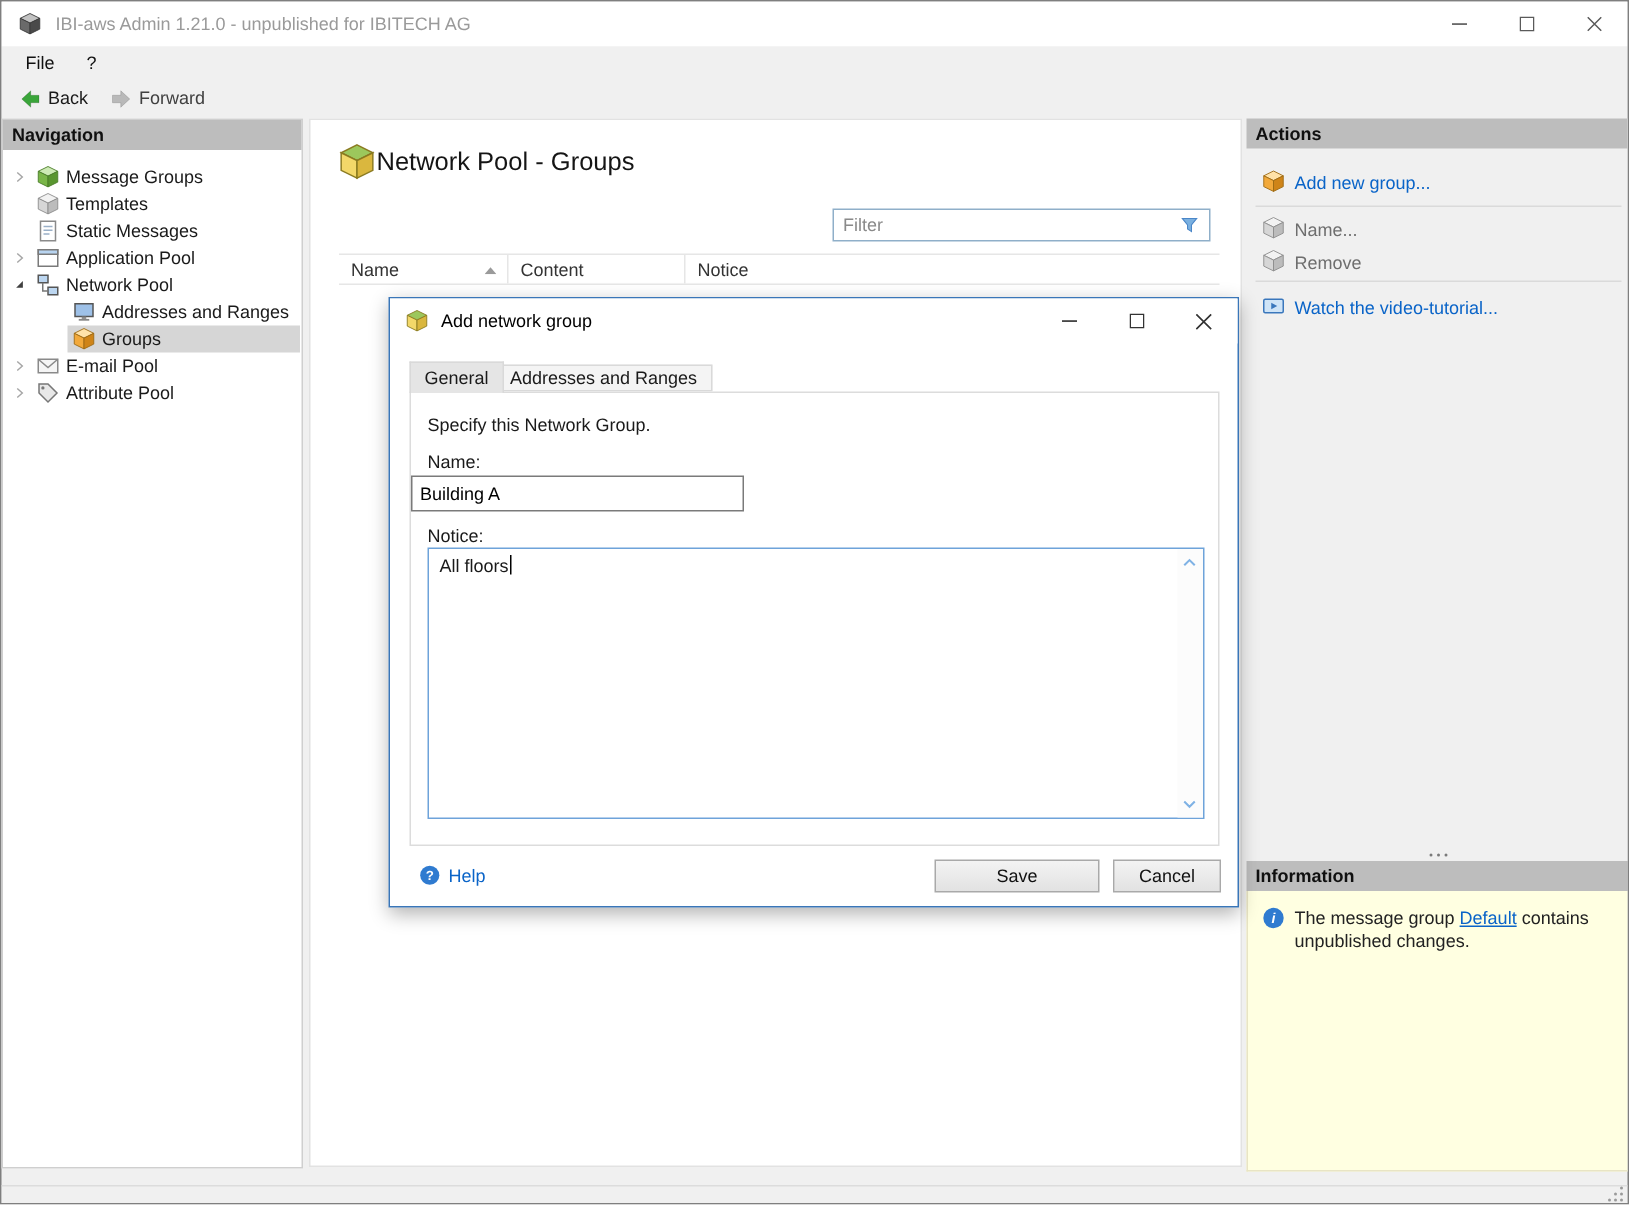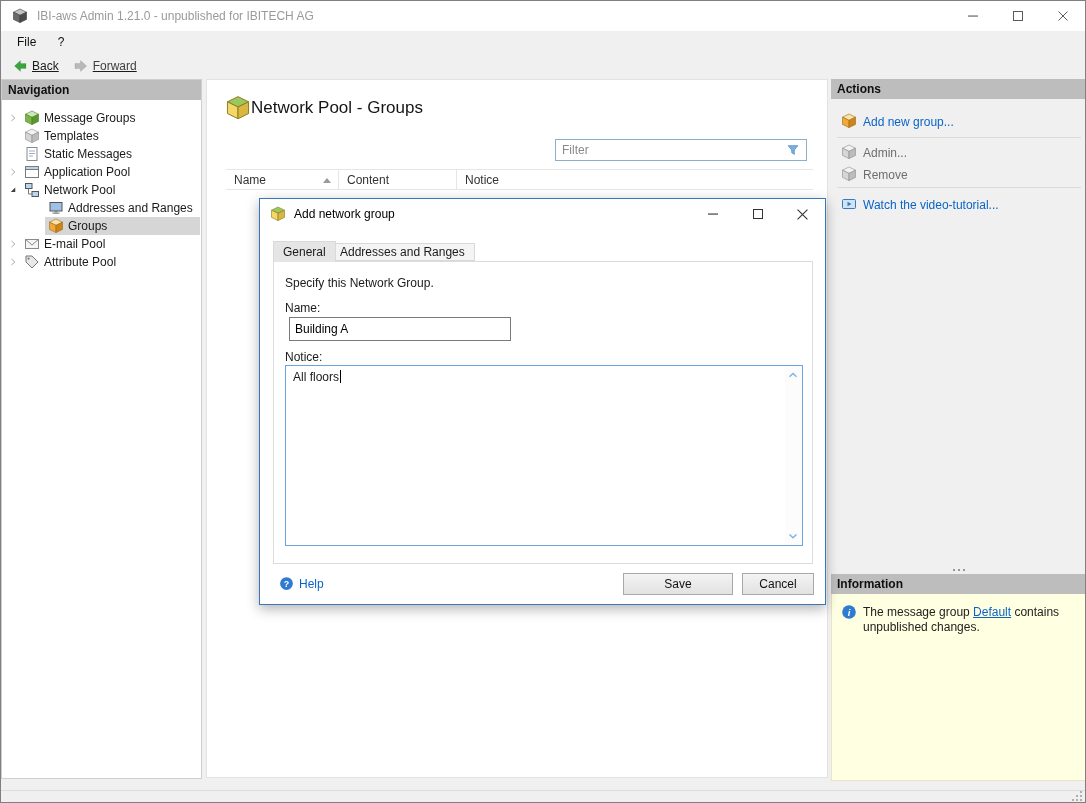--- a/index.html
+++ b/index.html
@@ -12,21 +12,21 @@
   .app-ic { position:absolute; left:11px; top:7px; }
   .title-text { position:absolute; left:36px; top:8px; color:#9a9a9a; }
   .cap-btns { position:absolute; right:0; top:0; height:30px; display:flex; }
   .cap-btn { width:45px; height:30px; display:flex; align-items:center; justify-content:center; color:#5a5a5a; }
 
   
   .menubar { position:absolute; left:0; top:30px; right:0; height:22px; background:#f0f0f0; }
   .menu-item { display:inline-block; padding:4px 9px; margin-left:0; color:#111; }
   .menu-item:first-child { margin-left:7px; }
   .toolbar { position:absolute; left:0; top:52px; right:0; height:26px; background:#f0f0f0; display:flex; align-items:center; }
-  .tool-btn { display:flex; align-items:center; gap:4px; padding:2px 7px;text-decoration:underline; }
+  .tool-btn { display:flex; gap:4px; padding:2px 7px; }
   .tool-btn:first-child { margin-left:4px; }
   .tool-btn.disabled .tb-label { color:#404040; }
   .ic-green { color:#3aa53a; }
   .ic-gray { color:#b9b9b9; }
 
   
   .panel-header { height:20px; background:#bdbdbd; font-weight:bold; color:#101010; line-height:20px; padding-left:6px; }
 
   
   .nav-panel { position:absolute; left:0; top:78px; width:201px; height:700px; background:#fff; border:1px solid #cfcfcf; }
@@ -79,21 +79,21 @@
   .dlg-ic { position:absolute; left:10px; top:7px; }
   .dlg-title { position:absolute; left:34px; top:8px; color:#000; }
   .dlg-caps { position:absolute; right:0; top:0; height:30px; display:flex; }
   .dlg-cap { width:45px; height:30px; display:flex; align-items:center; justify-content:center; color:#333; }
   .tab { position:absolute; padding:0 9px; border:1px solid #d9d9d9; background:#f4f4f4; color:#1a1a1a; }
   .tab.active { left:13px; top:42px; height:21px; line-height:20px; background:#e5e5e5; border-bottom:none; z-index:2;text-align:center; }
   .tab.inactive { left:70px; top:44px; height:18px; line-height:17px; z-index:0; }
   .dlg-box { position:absolute; left:13px; top:62px; width:540px; height:303px; border:1px solid #dcdcdc; background:#fff; z-index:1; }
   .desc { position:absolute; left:11px; top:14px; }
   .flabel-name { position:absolute; left:11px; top:39px; }
-  .name-input { position:absolute; left:15px; top:55px; width:222px; height:21px; border:1px solid #7a7a7a; font:inherit; padding:11px 5px; }
+  .name-input { position:absolute; left:0; top:55px; width:222px; height:21px; border:1px solid #7a7a7a; font:inherit; padding:11px 5px; }
   .flabel-notice { position:absolute; left:11px; top:88px; }
   .notice-area { position:absolute; left:11px; top:103px; width:518px; height:181px; border:1px solid #6ea3da; background:#fff; padding:4px 24px 4px 7px; }
   .caret { display:inline-block; width:1px; height:13px; background:#000; vertical-align:-2px; margin-left:1px; }
   .vscroll { position:absolute; right:0; top:0; bottom:0; width:17px; background:#fcfcfc; }
   .vs-up { position:absolute; top:1px; left:0; }
   .vs-down { position:absolute; bottom:1px; left:0; }
   .help-link { position:absolute; left:19px; top:377px; display:flex; align-items:center; gap:5px; color:#0a64c8; }
   .btn { position:absolute; height:22px; background:linear-gradient(#f3f3f3,#e2e2e2); border:1px solid #a9a9a9; font:inherit; font-size:12px; color:#111; }
   .btn-save { left:363px; top:374px; width:110px; }
   .btn-cancel { left:482px; top:374px; width:72px; }
@@ -357,21 +357,21 @@
       <svg class="a-icon cube-orange" width="16" height="16">
           <use href="#i-cube"></use>
         </svg>
       <span class="a-label">Add new group...</span>
     </div>
     <div class="a-divider" style="top:58px"></div>
     <div class="action-item disabled" style="top:63px">
       <svg class="a-icon cube-gray" width="16" height="16">
           <use href="#i-cube"></use>
         </svg>
-      <span class="a-label">Admin...</span>
+      <span class="a-label">Name...</span>
     </div>
     <div class="action-item disabled" style="top:85px">
       <svg class="a-icon cube-gray" width="16" height="16">
           <use href="#i-cube"></use>
         </svg>
       <span class="a-label">Remove</span>
     </div>
     <div class="a-divider" style="top:108px"></div>
     <div class="action-item" style="top:115px">
       <svg class="a-icon" width="16" height="16">

